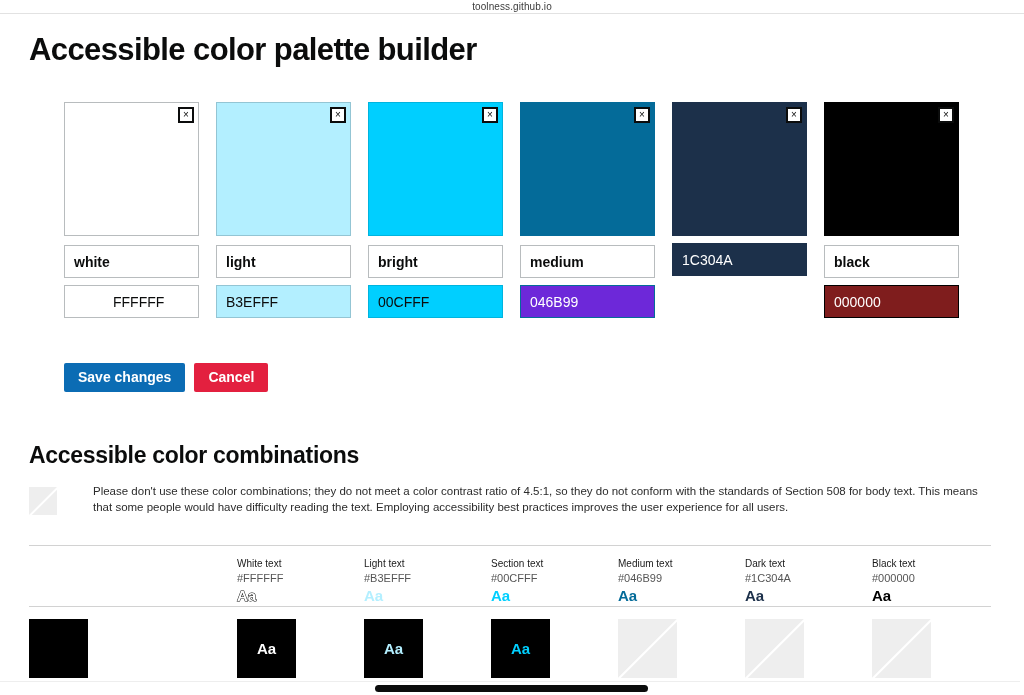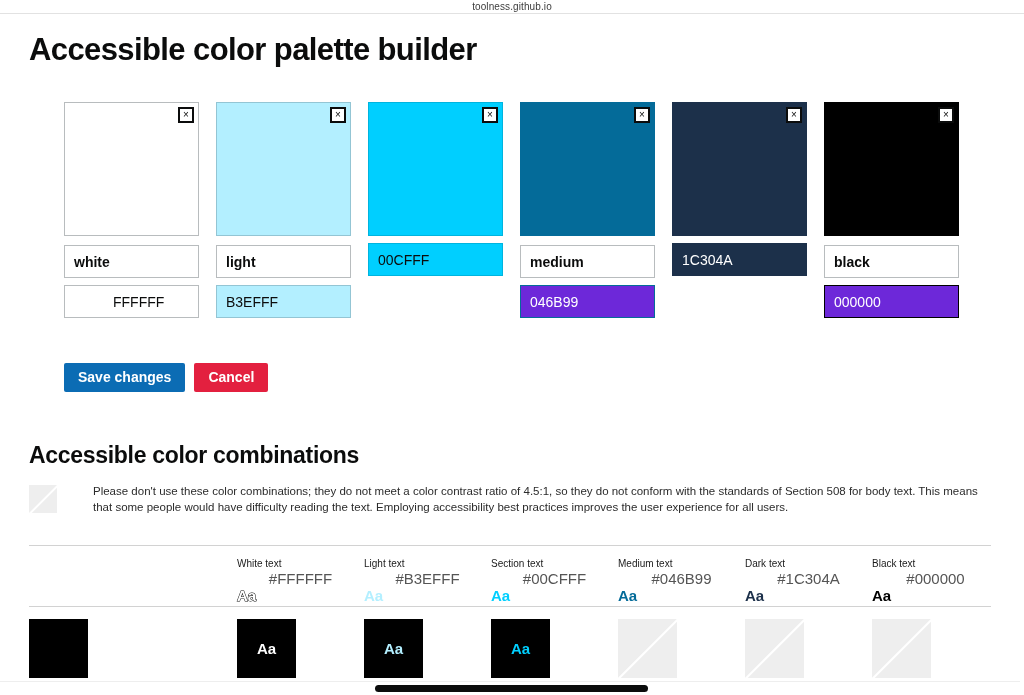--- a/index.html
+++ b/index.html
@@ -127,21 +127,21 @@
     font-weight: bold;
     letter-spacing: -0.3px;
     color: #0b0c0c;
   }
 
   #legend {
     position: absolute;
     left: 29px; top: 469px;
     width: 960px;
     display: flex;
-    align-items: center;
+    align-items: flex-end;
   }
   .fail-swatch {
     width: 28px; height: 28px;
     flex: 0 0 28px;
     background: #eeeeee;
     position: relative;
     overflow: hidden;
   }
   .fail-swatch::after {
     content: "";
@@ -181,25 +181,24 @@
   }
   .matrix-col {
     flex: 0 0 127px;
   }
   .col-name {
     font-size: 10px;
     color: #1a1a1a;
     line-height: 14px;
   }
   .col-hex {
-    font-size: 15px;
+    font-size: 11px;
     color: #555555;
     line-height: 13px;
     margin-top: 1px;
-    text-align: center;
   }
   .col-sample {
     font-size: 15px;
     font-weight: bold;
     line-height: 18px;
     margin-top: 2px;
   }
   .col-sample.outlined {
     -webkit-text-stroke: 1px #0b0c0c;
     paint-order: stroke fill;
@@ -285,41 +284,42 @@
         <div class="swatch-box" style="background: rgb(179, 239, 255); border-color: rgb(147, 197, 212);">
           <button class="delete-btn">×</button>
         </div>
         <div class="field-name">light</div>
         <div class="field-hex" style="background: rgb(179, 239, 255); color: rgb(11, 12, 12); border-color: rgb(147, 197, 212);">B3EFFF</div>
       </div>
       <div class="swatch-col">
         <div class="swatch-box" style="background: rgb(0, 207, 255); border-color: rgb(0, 180, 222);">
           <button class="delete-btn">×</button>
         </div>
+        <div class="field-name">bright</div>
         <div class="field-hex" style="background: rgb(0, 207, 255); color: rgb(11, 12, 12); border-color: rgb(0, 180, 222);">00CFFF</div>
       </div>
       <div class="swatch-col">
         <div class="swatch-box" style="background: rgb(4, 107, 153); border-color: rgb(4, 107, 153);">
           <button class="delete-btn">×</button>
         </div>
         <div class="field-name">medium</div>
         <div class="field-hex" style="background: #6d28d9; color: rgb(255, 255, 255); border-color: rgb(4, 107, 153);">046B99</div>
       </div>
       <div class="swatch-col">
         <div class="swatch-box" style="background: rgb(28, 48, 74); border-color: rgb(28, 48, 74);">
           <button class="delete-btn">×</button>
         </div>
         <div class="field-hex" style="background: rgb(28, 48, 74); color: rgb(255, 255, 255); border-color: rgb(28, 48, 74);">1C304A</div>
       </div>
       <div class="swatch-col">
         <div class="swatch-box" style="background: rgb(0, 0, 0); border-color: rgb(0, 0, 0);">
           <button class="delete-btn">×</button>
         </div>
         <div class="field-name">black</div>
-        <div class="field-hex" style="background: #6d28d9; color: rgb(255, 255, 255); border-color: rgb(0, 0, 0);">000000</div>
+        <div class="field-hex" style="background: #7f1d1d; color: rgb(255, 255, 255); border-color: rgb(0, 0, 0);">000000</div>
       </div>
     </div>
 
   <div id="actions">
     <button class="btn btn-save">Save changes</button>
     <button class="btn btn-cancel">Cancel</button>
   </div>
 
   <h2 class="section-title">Accessible color combinations</h2>
 

